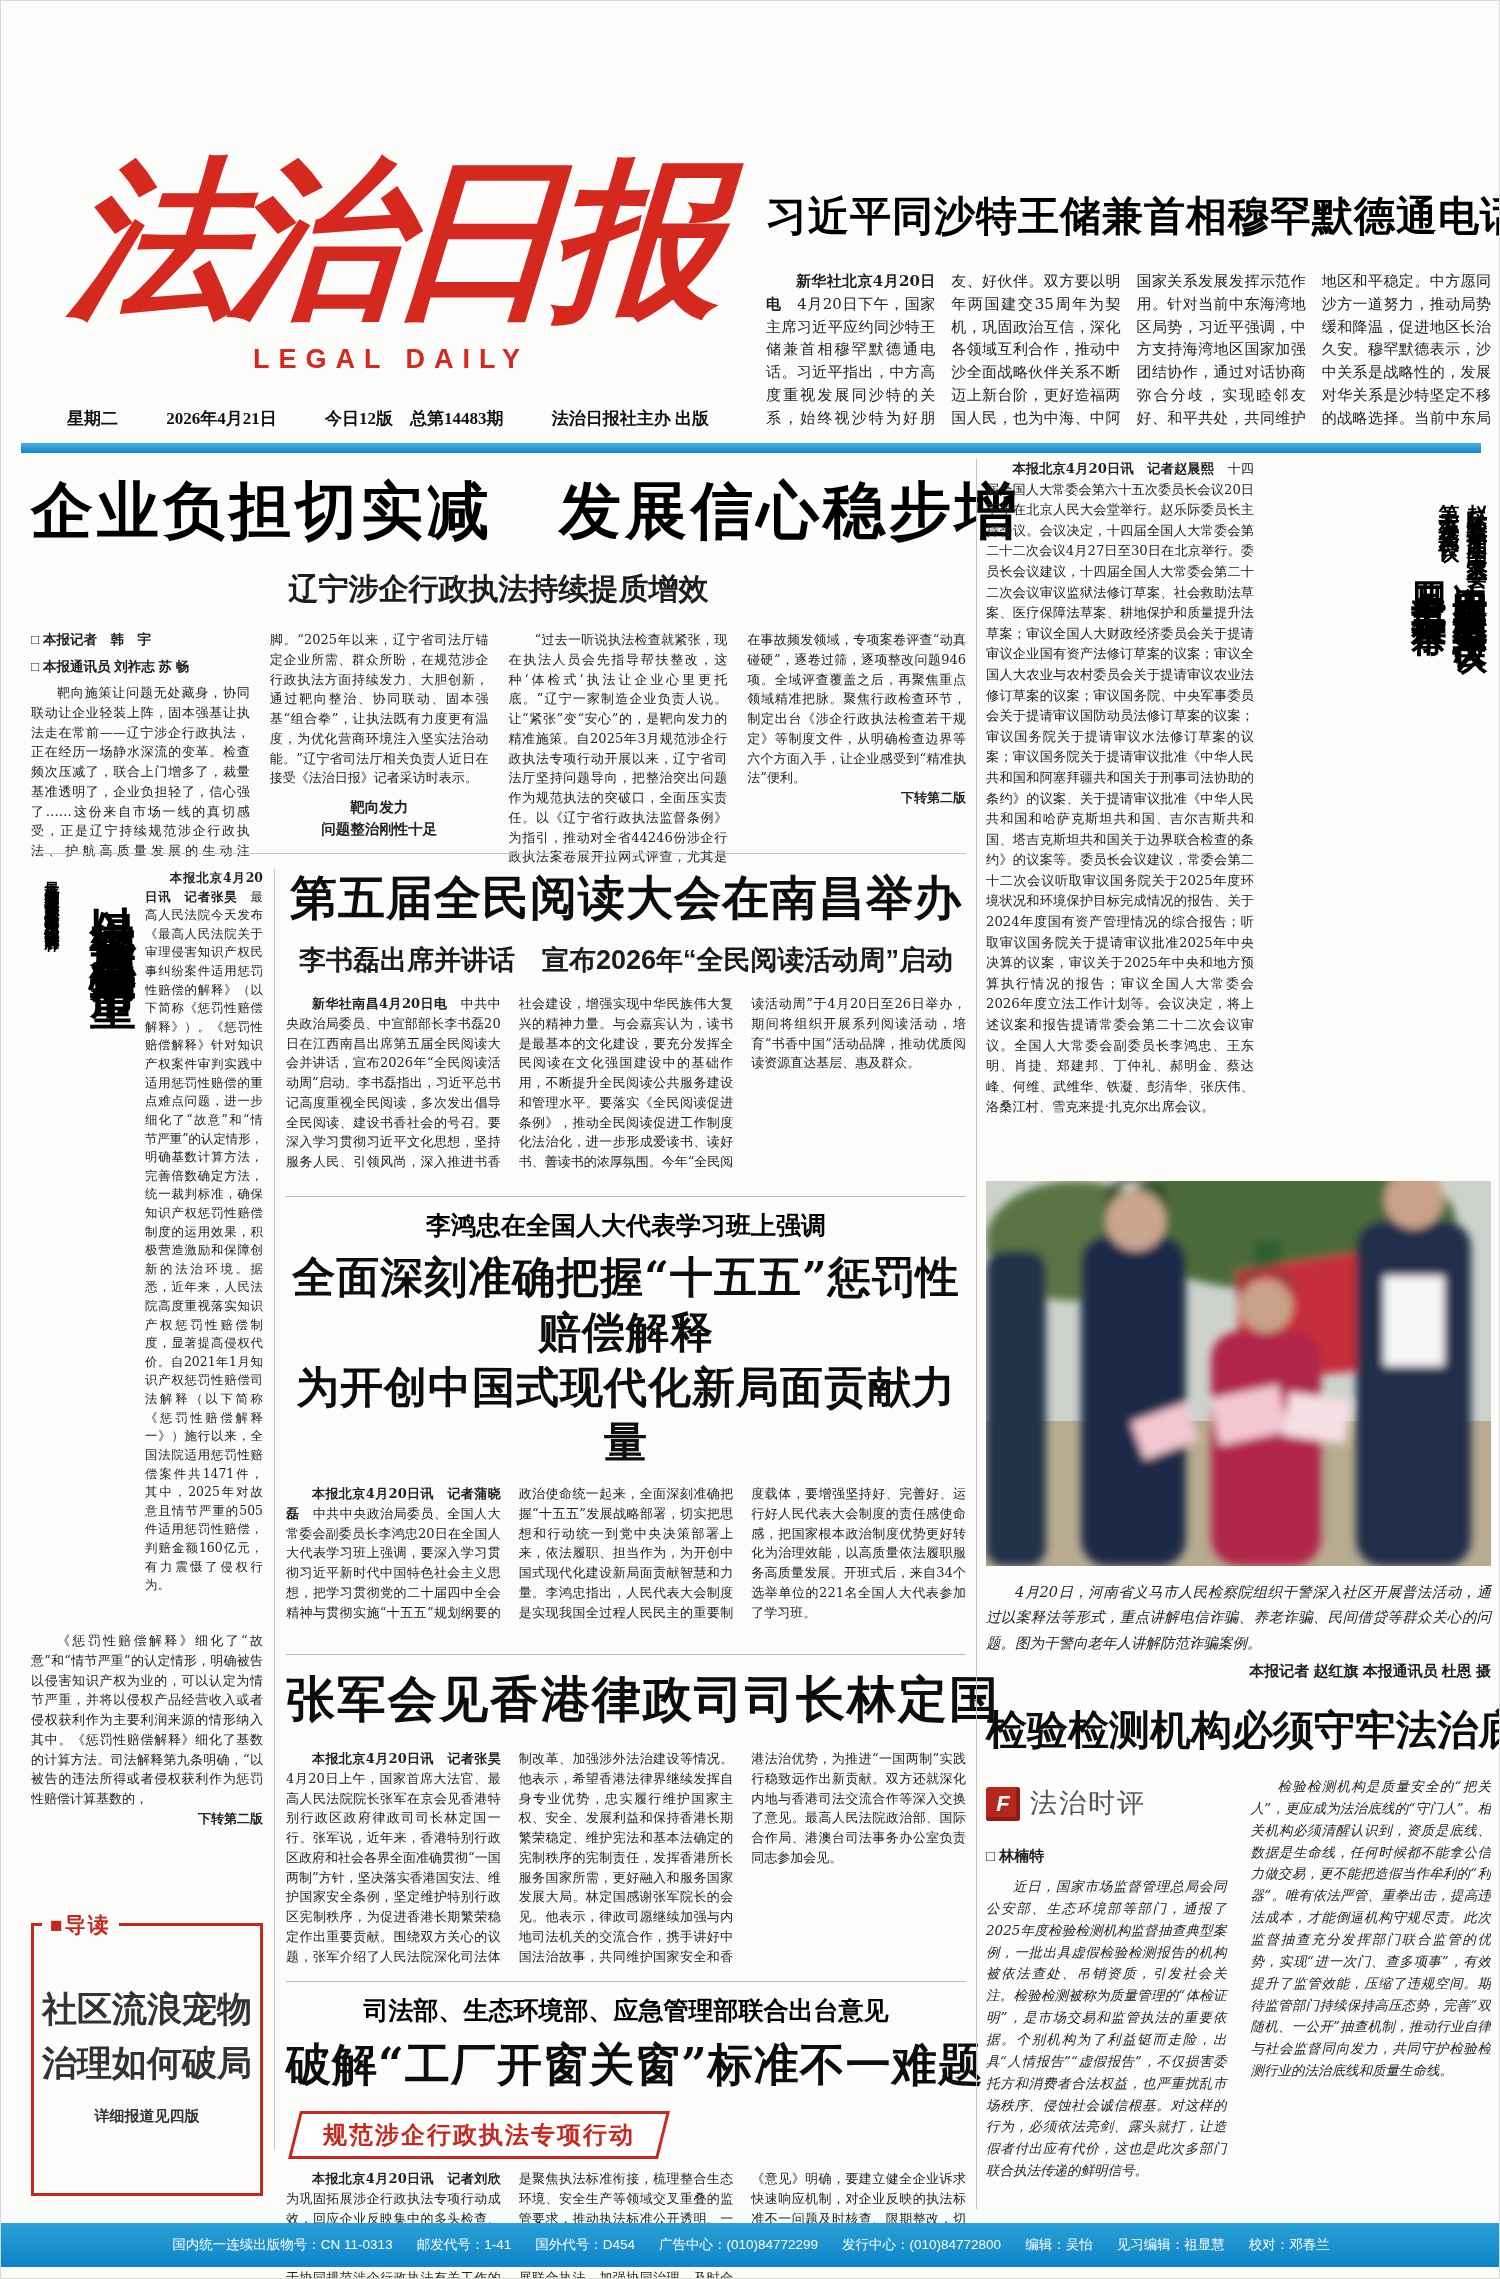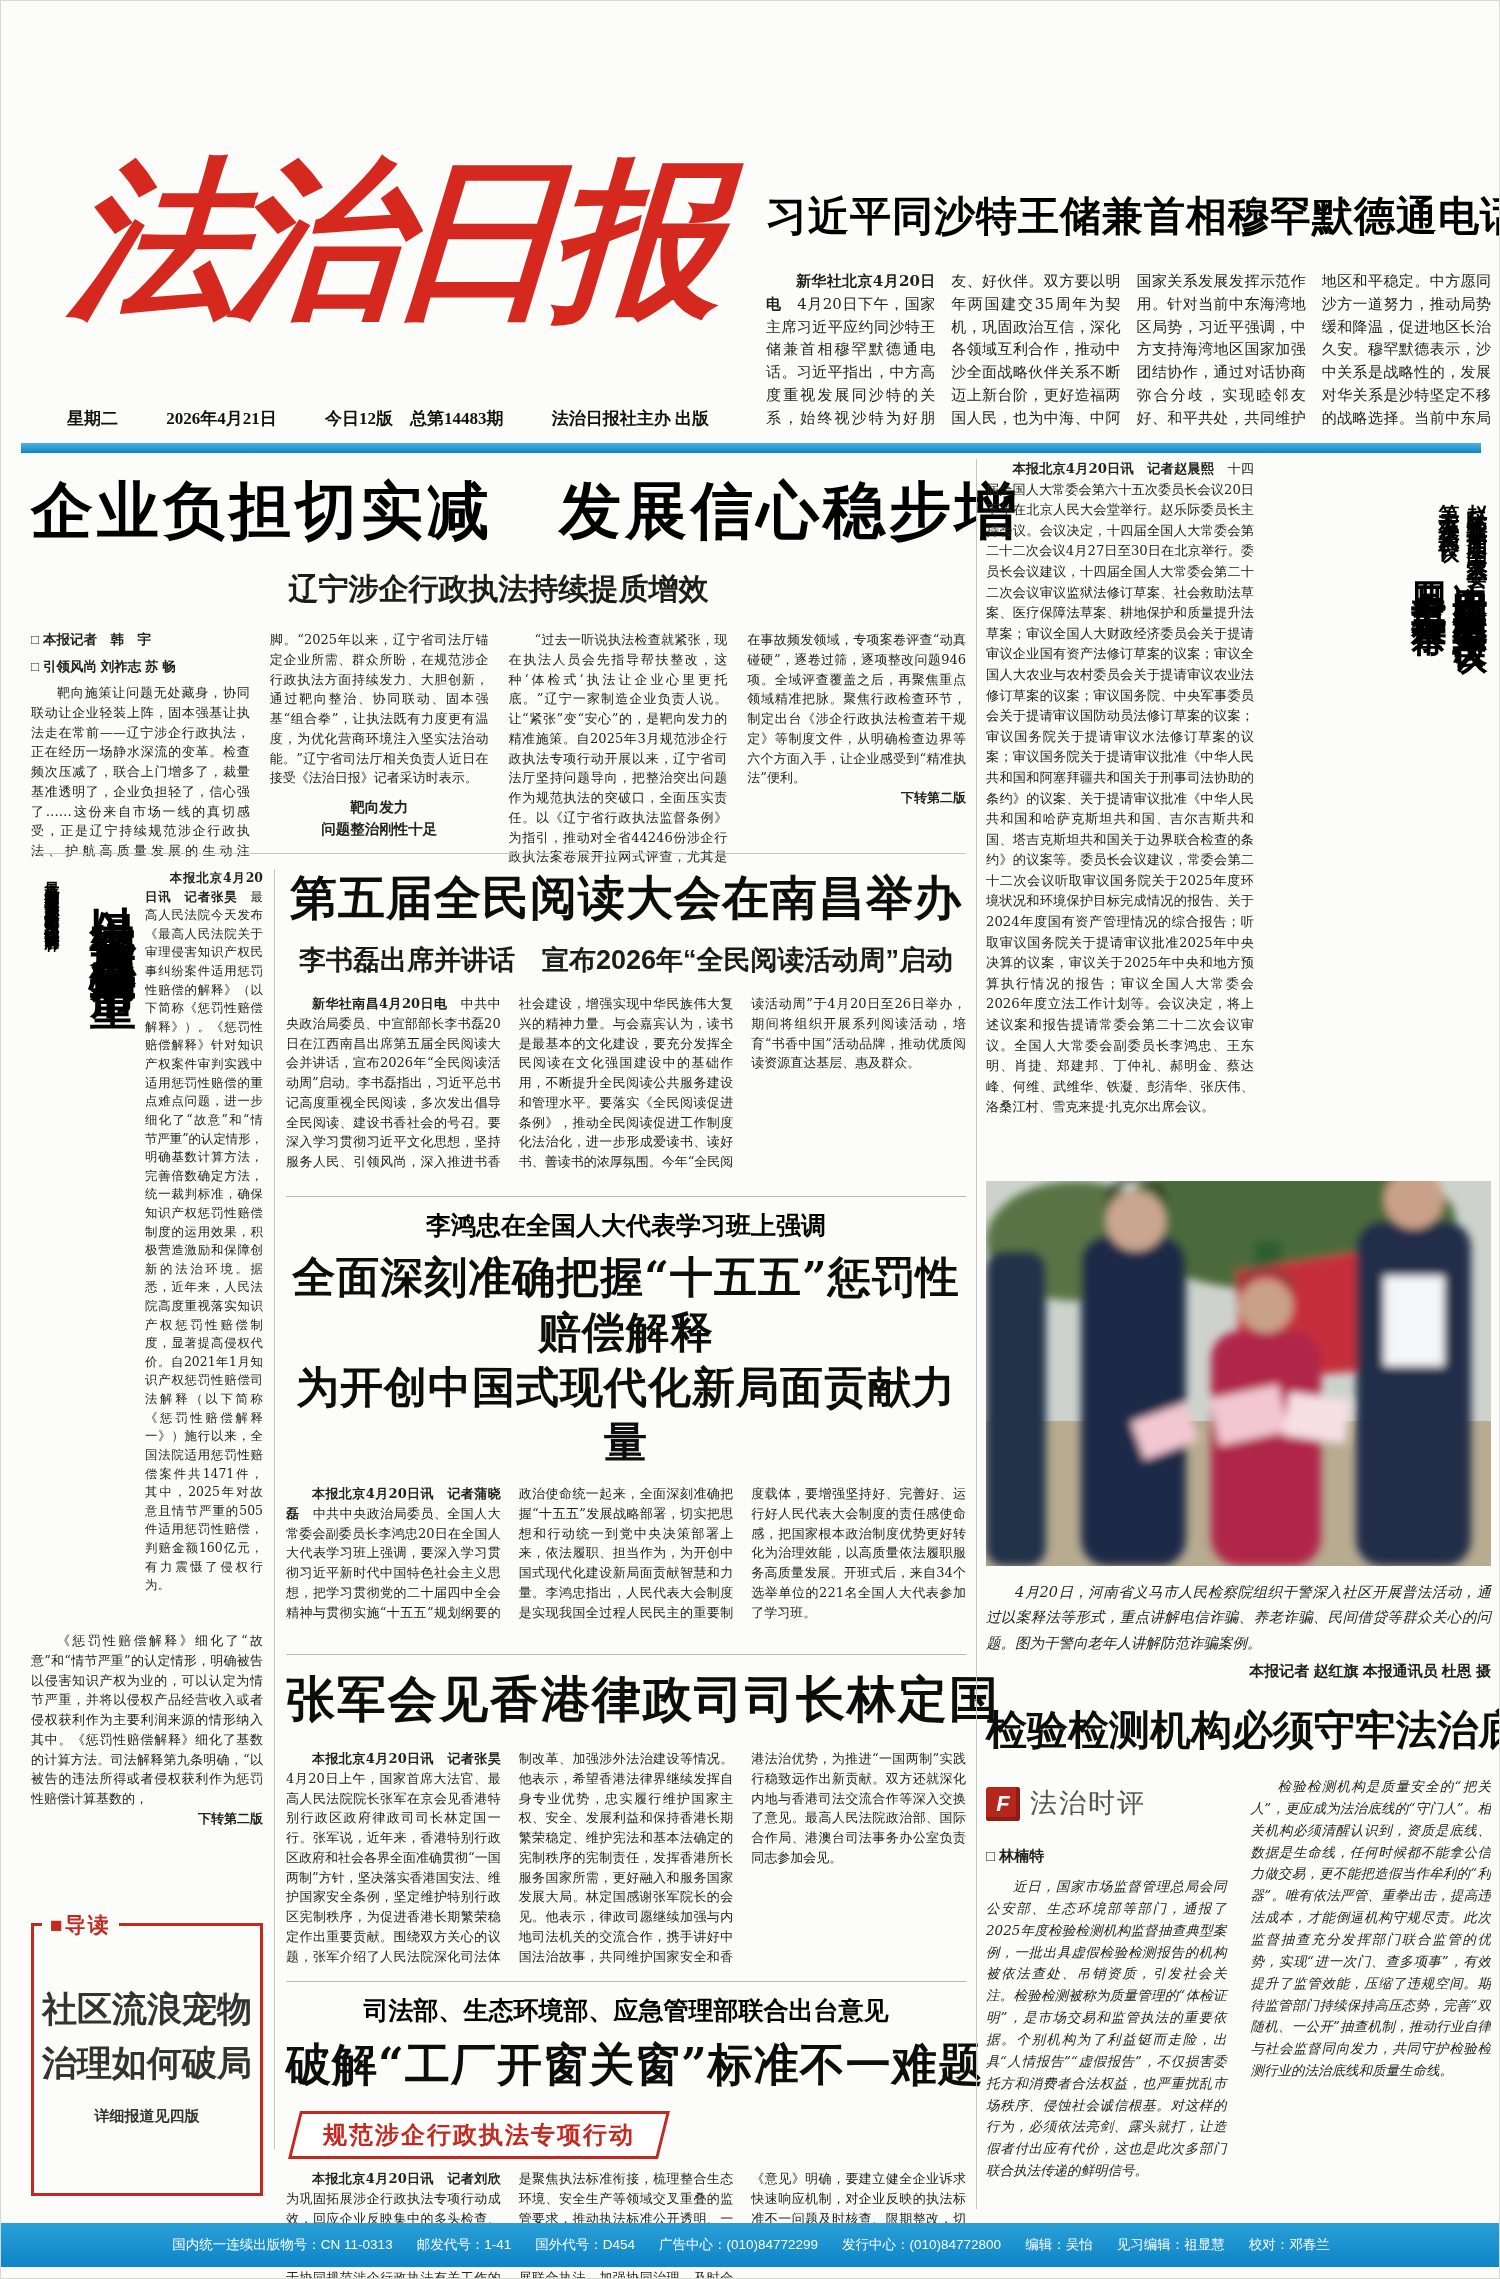--- a/index.html
+++ b/index.html
@@ -120,20 +120,21 @@
   .vrule { position:absolute; width:1px; background:#c6c6c0; }
   .hrule-lead { position:absolute; left:30px; top:852px; width:935px; height:1px; background:#c6c6c0; }
 </style>
 </head>
 <body>
 
 <div class="page">
 
   <div class="masthead">
     <div class="brand">法治日报</div>
+    <div class="brand-en">LEGAL DAILY</div>
   </div>
   <div class="dateline">
     <span>星期二</span>
     <span>2026年4月21日</span>
     <span>今日12版　总第14483期</span>
     <span>法治日报社主办 出版</span>
   </div>
 
   <section class="top-story">
     <h1 class="hl-sans">习近平同沙特王储兼首相穆罕默德通电话</h1>
@@ -142,21 +143,21 @@
     </div>
   </section>
 
   <div class="blue-rule"></div>
 
   <section class="lead-story">
     <h1 class="hl-sans">企业负担切实减　发展信心稳步增</h1>
     <h2>辽宁涉企行政执法持续提质增效</h2>
     <div class="body-txt">
       <div class="byline">□ 本报记者　韩　宇</div>
-      <div class="byline">□ 引领风尚 刘祚志 苏 畅</div>
+      <div class="byline">□ 本报通讯员 刘祚志 苏 畅</div>
       <p><span>靶向施策让问题无处藏身，协同联动让企业轻装上阵，固本强基让执法走在常前——辽宁涉企行政执法，正在经历一场静水深流的变革。检查频次压减了，联合上门增多了，裁量基准透明了，企业负担轻了，信心强了……这份来自市场一线的真切感受，正是辽宁持续规范涉企行政执法、护航高质量发展的生动注脚。“2025年以来，辽宁省司法厅锚定企业所需、群众所盼，在规范涉企行政执法方面持续发力、大胆创新，通过靶向整治、协同联动、固本强基“组合拳”，让执法既有力度更有温度，为优化营商环境注入坚实法治动能。”辽宁省司法厅相关负责人近日在接受《法治日报》记者采访时表示。</span></p>
       <div class="inner-sub">
         <div>靶向发力</div>
         <div>问题整治刚性十足</div>
       </div>
       <p><span>“过去一听说执法检查就紧张，现在执法人员会先指导帮扶整改，这种‘体检式’执法让企业心里更托底。”辽宁一家制造企业负责人说。让“紧张”变“安心”的，是靶向发力的精准施策。自2025年3月规范涉企行政执法专项行动开展以来，辽宁省司法厅坚持问题导向，把整治突出问题作为规范执法的突破口，全面压实责任。以《辽宁省行政执法监督条例》为指引，推动对全省44246份涉企行政执法案卷展开拉网式评查，尤其是在事故频发领域，专项案卷评查“动真碰硬”，逐卷过筛，逐项整改问题946项。全域评查覆盖之后，再聚焦重点领域精准把脉。聚焦行政检查环节，制定出台《涉企行政执法检查若干规定》等制度文件，从明确检查边界等六个方面入手，让企业感受到“精准执法”便利。</span></p>
       <p class="continued">下转第二版</p>
     </div>
   </section>
 

